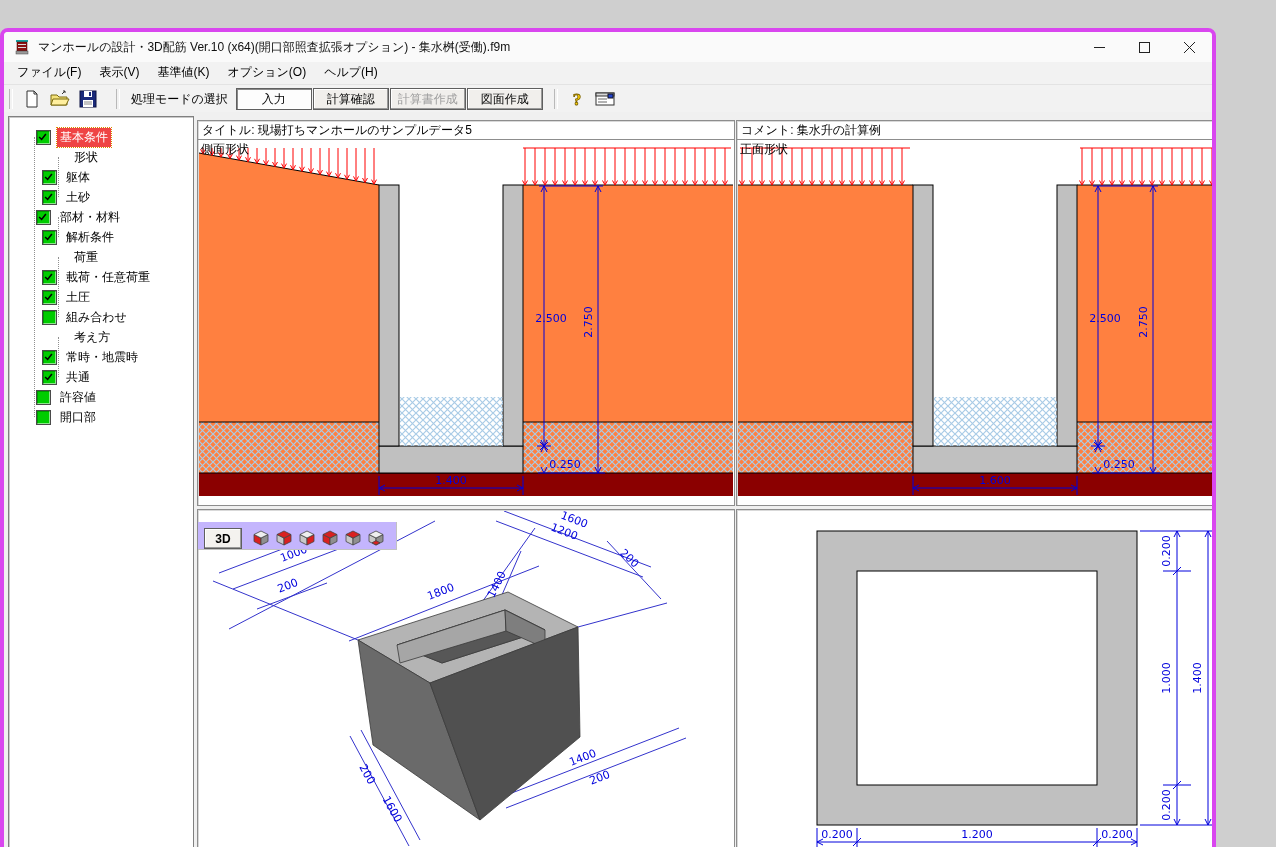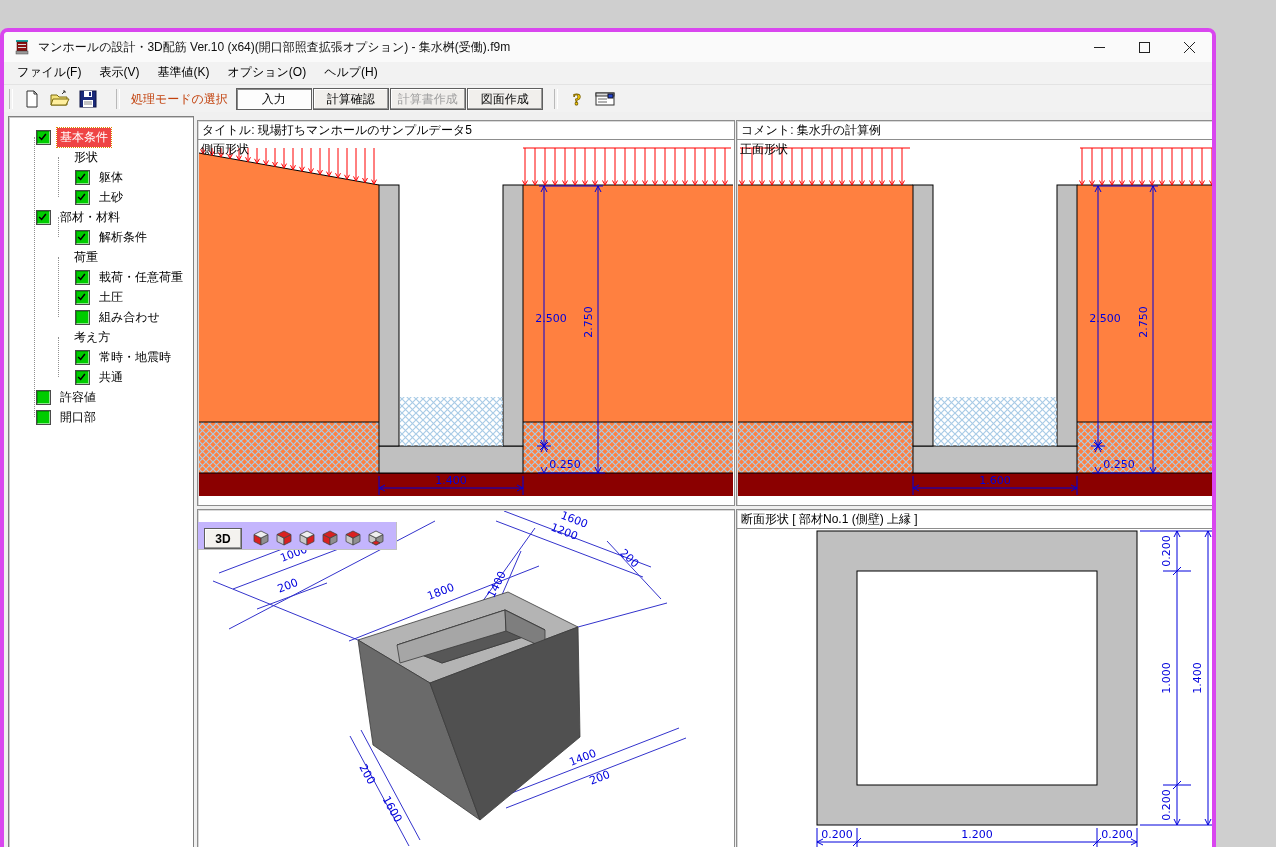--- a/index.html
+++ b/index.html
@@ -12,33 +12,33 @@
   .title-text{font-size:12px;color:#111;}
   .win-controls{margin-left:auto;display:flex;height:30px;}
   .win-btn{width:45px;height:30px;display:flex;align-items:center;justify-content:center;}
   
   .menubar{height:22px;background:#f2f2f2;display:flex;align-items:flex-start;padding-left:4px;border-bottom:1px solid #e3e3e3;}
   .menu-item{padding:2px 9px;cursor:default;}
   
   .toolbar{height:28px;background:#f2f2f2;display:flex;align-items:center;border-bottom:1px solid #d8d8d8;}
   .grip{width:2px;height:20px;border-left:1px solid #b9b9b9;border-right:1px solid #fff;margin:0 5px;}
   .tb-icon{width:26px;height:24px;display:flex;align-items:center;justify-content:center;margin:0 1px;}
-  .mode-label{color:#c2410c;margin:0 8px 0 6px;}
+  .mode-label{color:#000000;margin:0 8px 0 6px;}
   .mode-btn{height:22px;min-width:76px;margin-right:1px;background:#f1efec;border:1px solid #5f5f5f;
     box-shadow:inset -1px -1px 0 #9a9a9a,inset 1px 1px 0 #fff;font-size:12px;
     font-family:inherit;display:flex;align-items:center;justify-content:center;padding:0 6px;}
   .mode-btn.active{background:#fdfdfd;box-shadow:inset 1px 1px 0 #8a8a8a,inset -1px -1px 0 #fff;}
   .mode-btn.disabled{color:#9c9c9c;}
   
   .main{position:absolute;top:80px;left:0;right:0;bottom:0;background:#f0f0f0;}
   .tree-panel{position:absolute;left:4px;top:4px;width:184px;height:759px;background:#fff;
     border:1px solid #808080;box-shadow:inset 1px 1px 0 #c9c9c9;overflow:hidden;}
   #tree-items{position:relative;padding-top:10px;}
   .trow{height:20px;display:flex;align-items:center;white-space:nowrap;}
-  .trow.lvl1{padding-left:27px;} .trow.grp{padding-left:62px;} .trow.lvl2{padding-left:66px;}
+  .trow.lvl1{padding-left:27px;} .trow.grp{padding-left:62px;} .trow.lvl2{padding-left:33px;}
   .cb{width:13px;height:13px;background:#00CC00;border:1px solid #4a4a4a;margin-right:6px;flex:none;
       box-shadow:inset 1px 1px 0 rgba(0,0,0,.25),inset -1px -1px 0 rgba(255,255,255,.55);}
   .tlabel{padding:1px 3px;}
   .trow.sel .tlabel{background:#ef4444;color:#fff;outline:1px dotted #d98c00;}
   .vline{position:absolute;border-left:1px dotted #909090;width:0;}
   
   .panel{position:absolute;background:#fff;border:1px solid #8d8d8d;box-shadow:inset 1px 1px 0 #d9d9d9;}
   .panel-header{height:18px;line-height:18px;padding-left:4px;border-bottom:1px solid #8d8d8d;font-size:12px;overflow:hidden;}
   .panel-body{position:absolute;top:19px;left:1px;right:1px;bottom:1px;overflow:hidden;}
   .v3d-toolbar{position:absolute;left:0;top:12px;width:198px;height:27px;background:#c4b5fd;
@@ -407,21 +407,20 @@
                 <polygon points="10,10 17,6.5 17,13.5 10,17" fill="#8f8f8f" stroke="#444" stroke-width="0.8"></polygon>
                 <polygon points="10,3 17,6.5 10,10 3,6.5" fill="#efefef" stroke="#444" stroke-width="0.8"></polygon>
                 <polygon points="10,17 14,14.8 10,12.6 6,14.8" fill="#D92020" stroke="#444" stroke-width="0.8"></polygon>
               </svg>
             </span>
           </span>
       </div>
     </div>
 
     <div class="panel" style="left:732px;top:397px;width:540px;height:366px;">
-      <div class="panel-header">断面形状 [ 部材No.1 (側壁) 上縁 ]</div>
       <div class="panel-body">
         <svg id="svg-sect" width="538" height="345" viewBox="0 0 538 345">
           <rect x="79" y="2" width="320" height="294" fill="#C0C0C0" stroke="#000"></rect>
           <rect x="119" y="42" width="240" height="214" fill="#FFFFFF" stroke="#000"></rect>
           <g>
             <path class="dim-l" d="M402,2 H477 M402,296 H477 M425,42 H453 M425,256 H453 M79,299 V341 M119,299 V341 M359,299 V341 M399,299 V341"></path>
             <path class="dim-l" d="M439,2 V296 M470,2 V296 M79,313 H399 M79,337 H399"></path>
             <path class="dim-l" d="M436,8 L439,2 L442,8 M436,290 L439,296 L442,290 M435,46 L443,38 M435,260 L443,252 M467,8 L470,2 L473,8 M467,290 L470,296 L473,290"></path>
             <path class="dim-l" d="M85,310 L79,313 L85,316 M393,310 L399,313 L393,316 M115,317 L123,309 M355,317 L363,309 M85,334 L79,337 L85,340 M393,334 L399,337 L393,340"></path>
             <text class="dim-t" x="432" y="22" transform="rotate(-90 432 22)">0.200</text>

